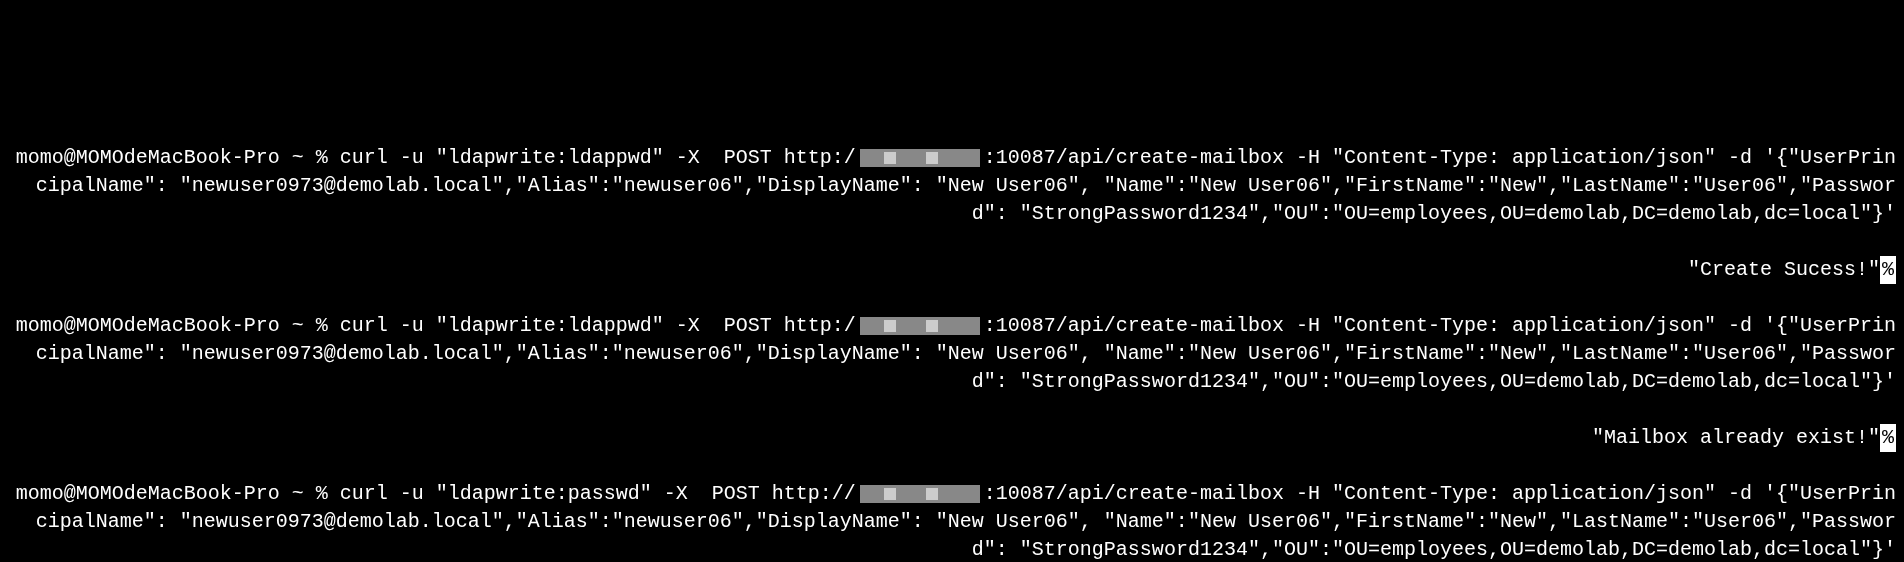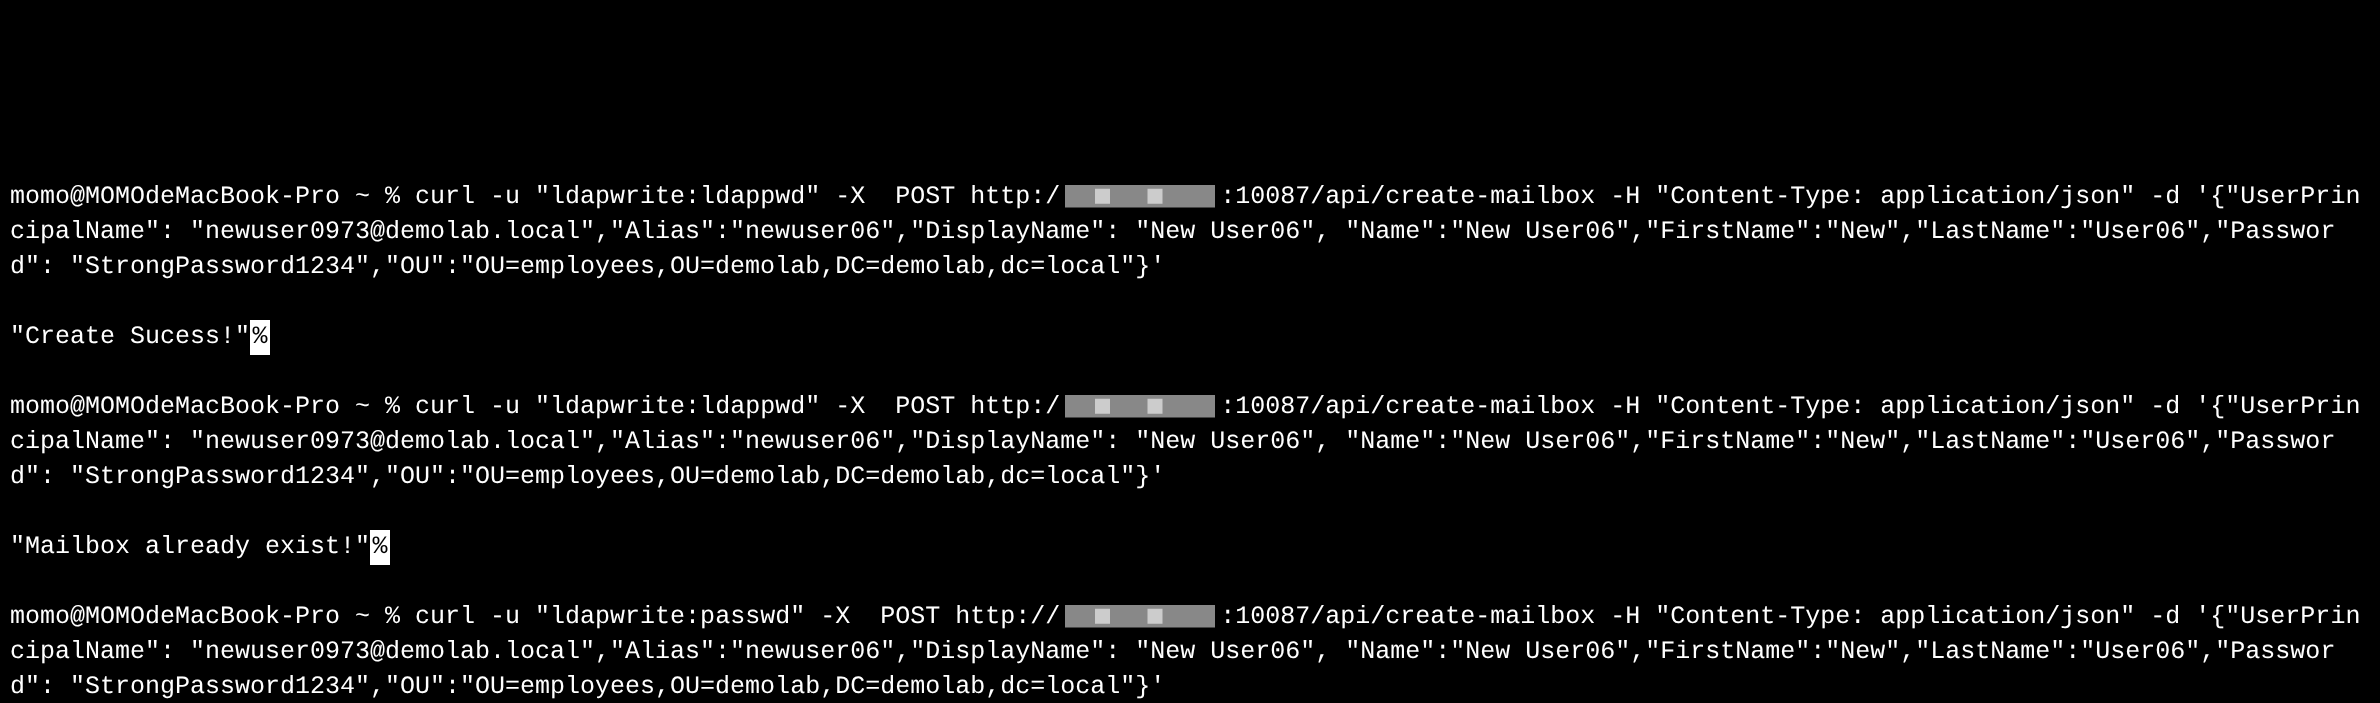--- a/index.html
+++ b/index.html
@@ -17,20 +17,21 @@
       white-space: pre-wrap;
       word-break: break-all;
       overflow-x: hidden;
       width: 1904px;
     }
     .terminal {
       width: 100%;
     }
     .line {
       display: block;
+      text-align: right;
     }
     .prompt-segment {
       display: inline;
     }
     .command-segment {
       display: inline;
     }
     .redacted {
       display: inline-block;
       background-color: #888888;

